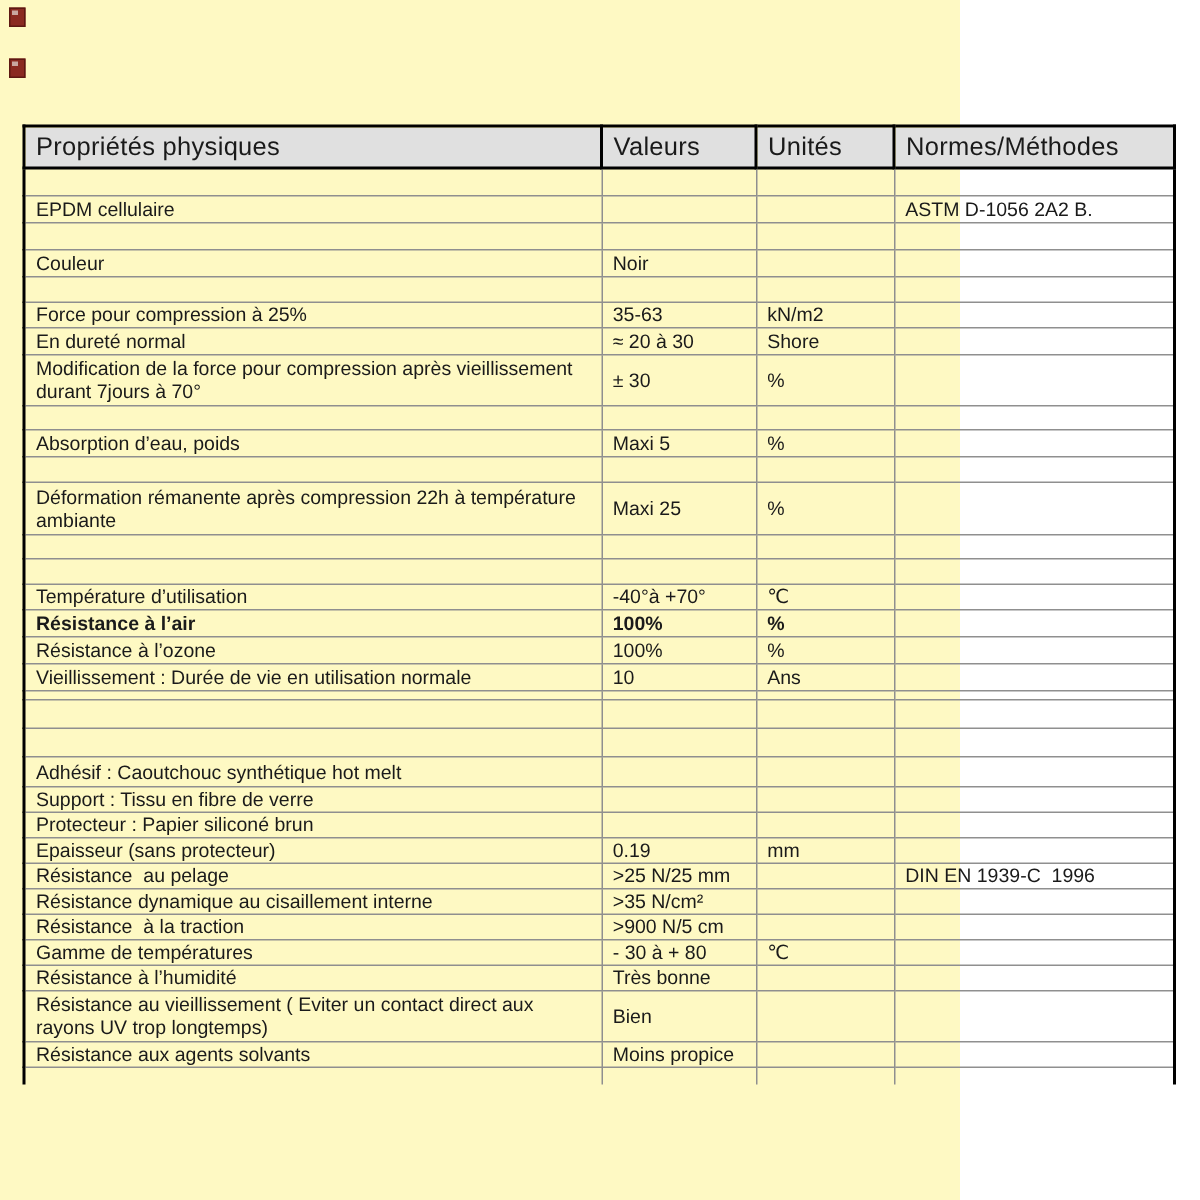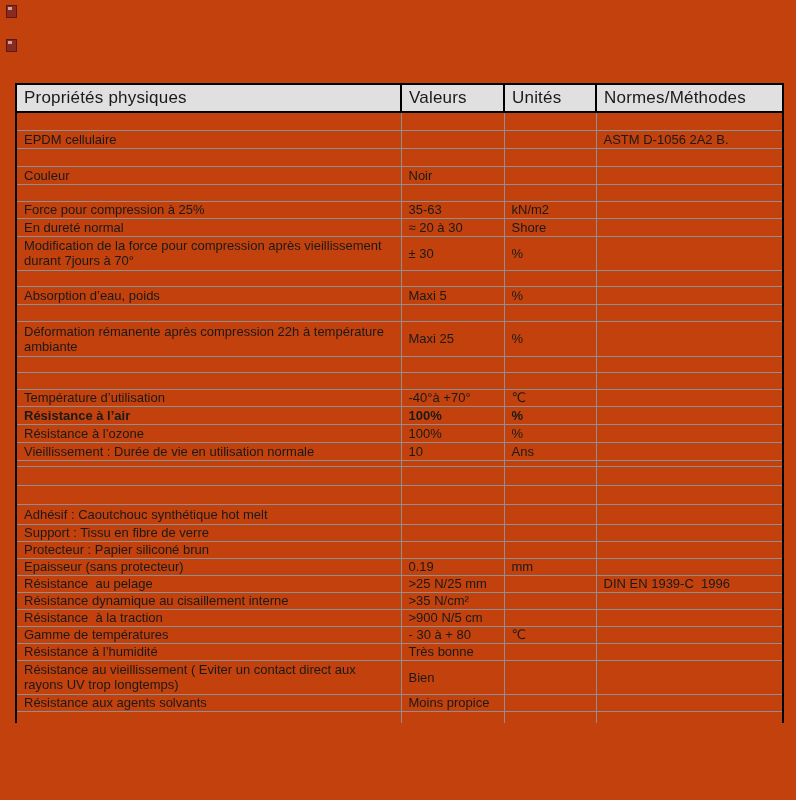--- a/index.html
+++ b/index.html
@@ -7,23 +7,23 @@
     padding: 0;
     background: #ffffff;
     width: 800px;
     height: 800px;
     overflow: hidden;
     font-family: "Liberation Sans", "DejaVu Sans", sans-serif;
     color: #1a1a1a;
   }
   .canvas {
     position: relative;
-    width: 796px;
+    width: 640px;
     height: 800px;
-    background: #c2410c;
+    background: #fef9c3;
   }
   
   .mark {
     position: absolute;
     width: 11px;
     height: 13px;
     background: #8a2a21;
     border: 1px solid #5d1812;
     box-sizing: border-box;
   }

